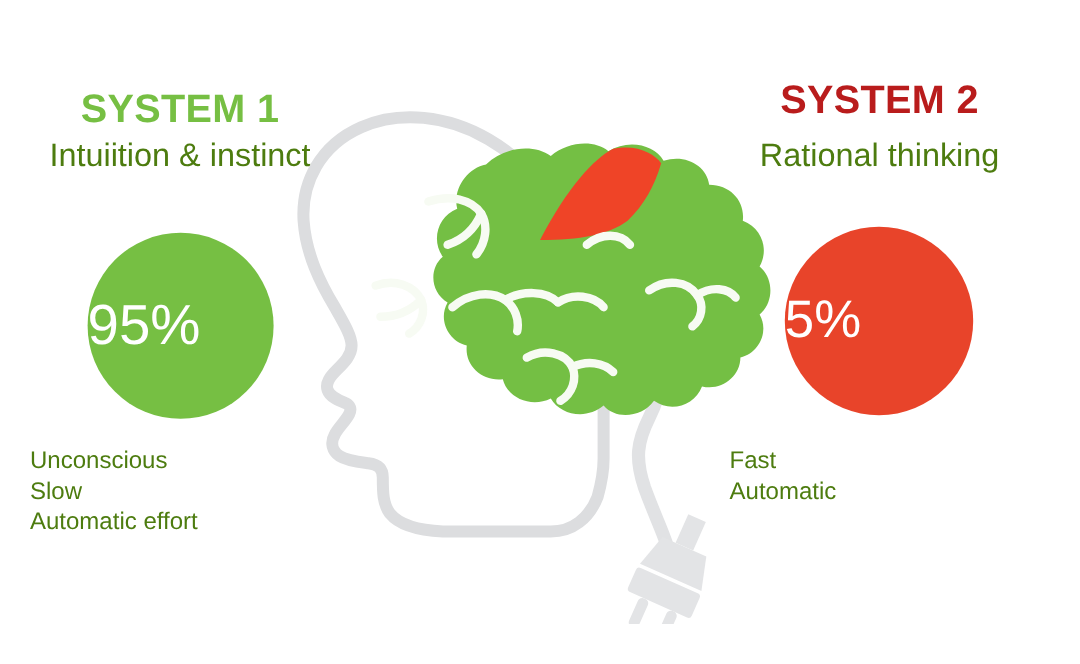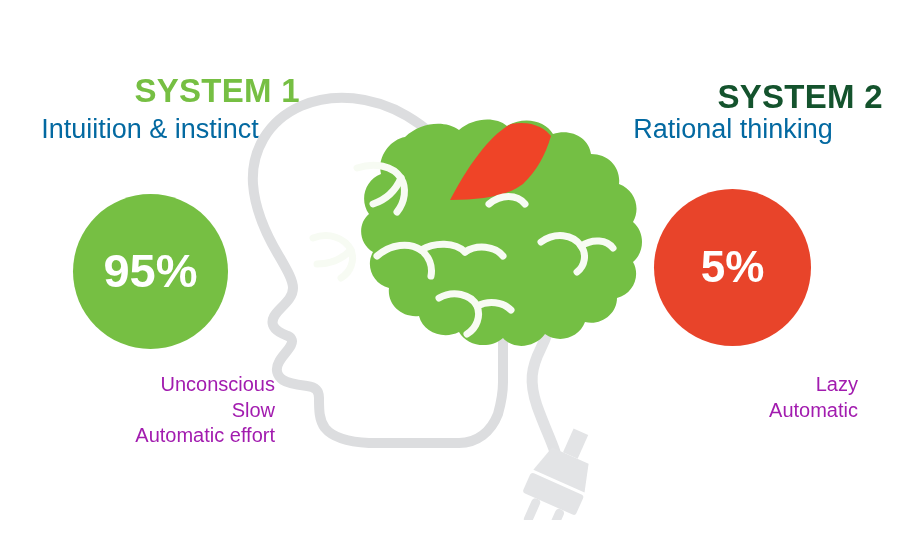--- a/index.html
+++ b/index.html
@@ -16,51 +16,51 @@
     position: relative;
     width: 900px;
     height: 553px;
     background: #ffffff;
     overflow: hidden;
   }
 
   
   .sys-title {
     position: absolute;
-    text-align: right;
+    text-align: center;
     font-weight: bold;
     font-size: 33px;
     letter-spacing: 0.3px;
     line-height: 1;
     white-space: nowrap;
   }
   .sys-sub {
     position: absolute;
     text-align: center;
     font-size: 27px;
-    color: #0369a1;
+    color: #4d7c0f;
     line-height: 1;
     white-space: nowrap;
     font-weight: normal;
   }
 
   #title-left  { left: 0px;   width: 300px; top: 74px; color: #76bf43; }
   #sub-left    { left: 0px;   width: 300px; top: 116px; }
-  #title-right { left: 583px; width: 300px; top: 80px; color: #14532d; }
+  #title-right { left: 583px; width: 300px; top: 66px; color: #b91c1c; }
   #sub-right   { left: 583px; width: 300px; top: 116px; }
 
   
   .pct-circle {
     position: absolute;
     border-radius: 50%;
     display: flex;
     align-items: center;
-    justify-content: center;
+    justify-content: flex-start;
     color: #ffffff;
-    font-weight: bold;
+    font-weight: normal;
     line-height: 1;
   }
   #circle-left {
     left: 73px;
     top: 194px;
     width: 155px;
     height: 155px;
     background: #76bf43;
     font-size: 47px;
   }
@@ -70,23 +70,23 @@
     width: 157px;
     height: 157px;
     background: #e8442a;
     font-size: 44px;
   }
   .pct-circle span { transform: translateY(-1px); }
 
   
   .traits {
     position: absolute;
-    text-align: right;
+    text-align: left;
     font-size: 20px;
-    color: #a21caf;
+    color: #4d7c0f;
     line-height: 25.6px;
     white-space: nowrap;
   }
   #traits-left  { left: 25px;  width: 250px; top: 372px; }
   #traits-right { left: 608px; width: 250px; top: 372px; }
   .traits div { height: 25.6px; }
 
   
   #illustration {
     position: absolute;
@@ -117,21 +117,21 @@
 
   <div class="sys-title" id="title-right">SYSTEM 2</div>
 
   <div class="sys-sub" id="sub-right">Rational thinking</div>
 
   <div class="pct-circle" id="circle-right">
     <span>5%</span>
   </div>
 
   <div class="traits" id="traits-right">
-    <div>Lazy</div>
+    <div>Fast</div>
     <div>Automatic</div>
   </div>
 
   <svg id="illustration" viewBox="0 0 420 460">
 
     <path fill="none" stroke="#dcdddf" stroke-width="10" stroke-linecap="round" stroke-linejoin="round" d="M253 354
              C 253 354, 258 336, 258 322
              L 258 252
              C 258 240, 256 228, 252 216
              C 246 196, 240 178, 236 160

